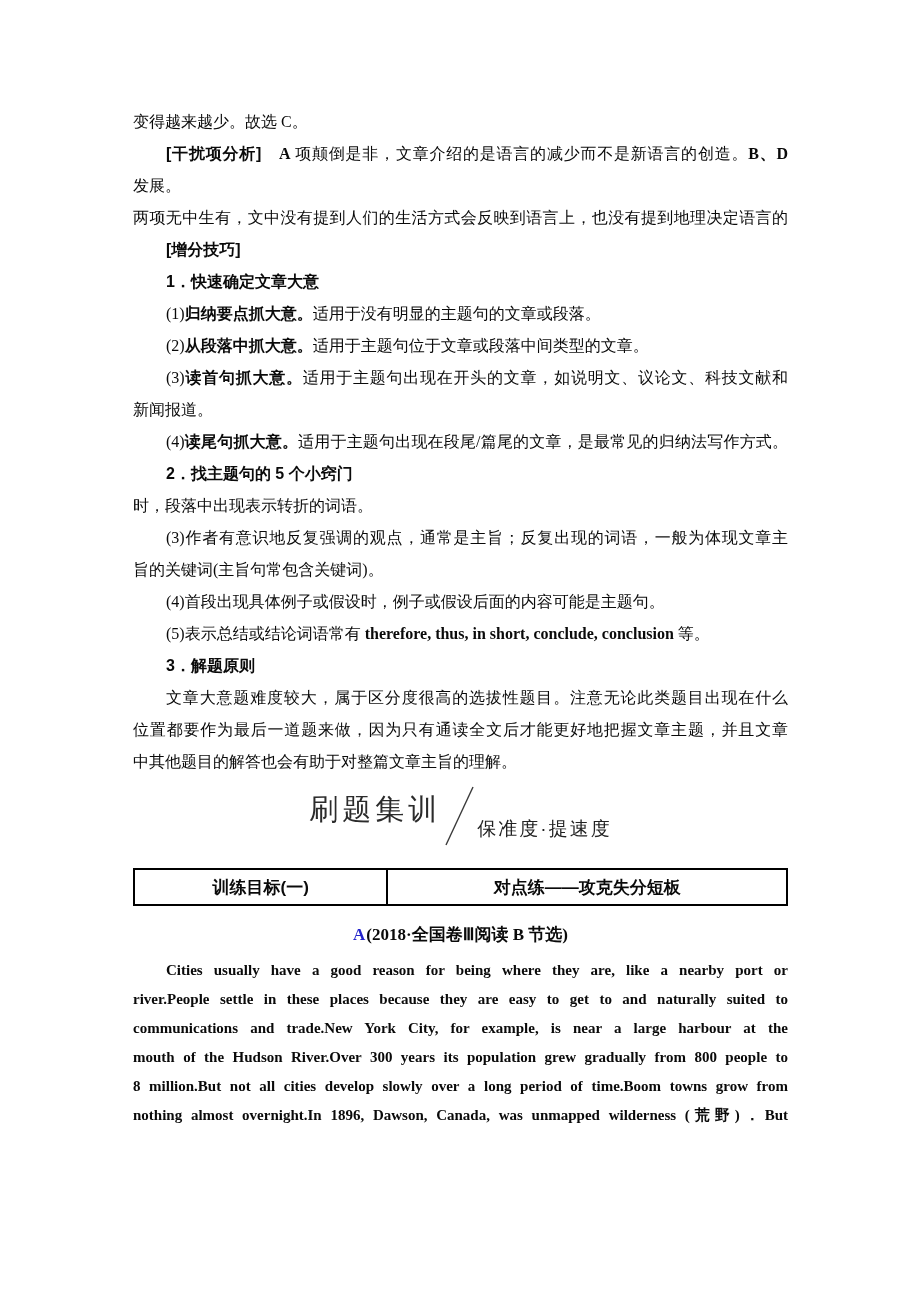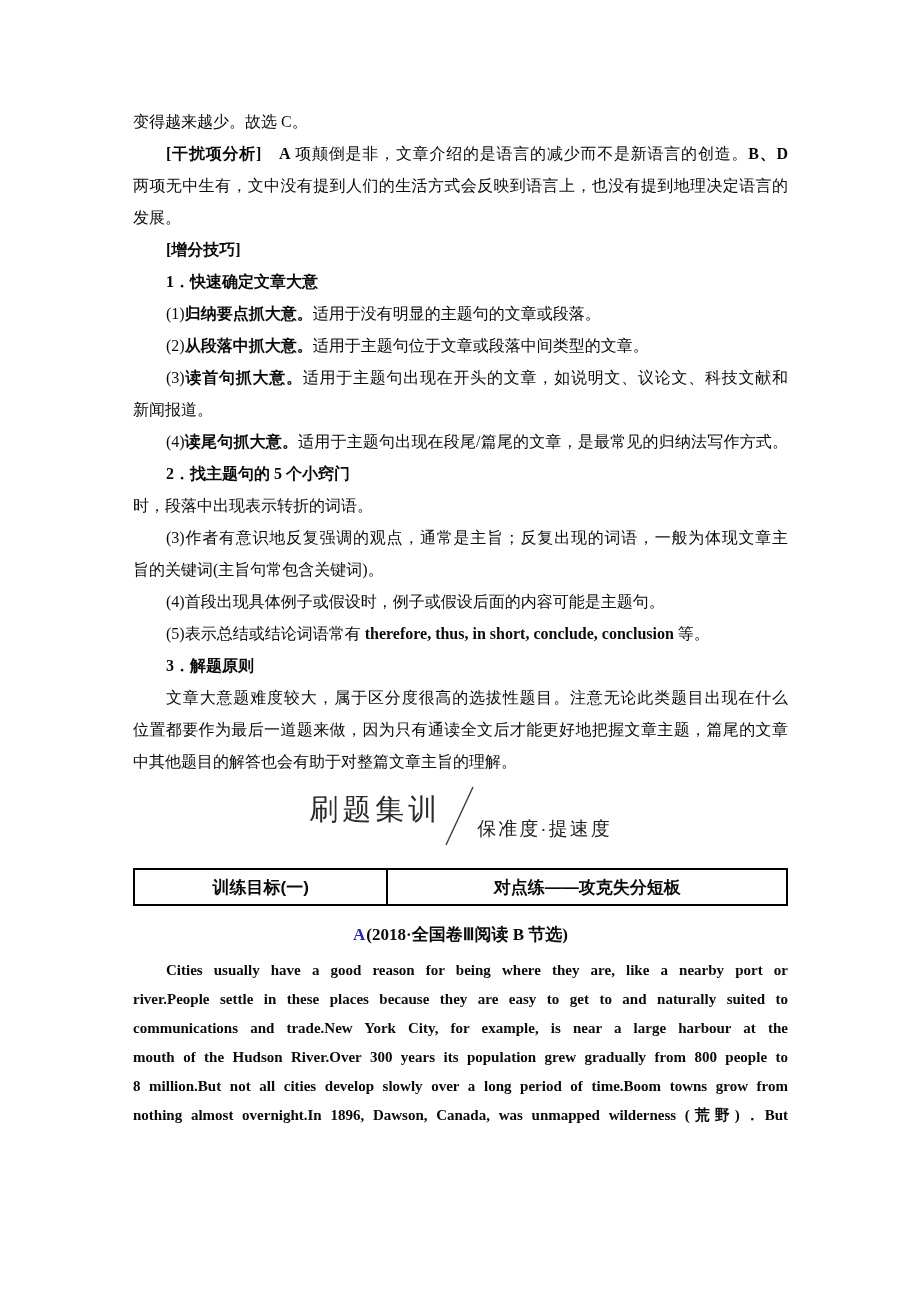--- a/index.html
+++ b/index.html
@@ -28,21 +28,21 @@
     overflow: hidden;
     white-space: nowrap;
   }
   .line.j {
     white-space: normal;
     text-align: justify;
     text-align-last: justify;
   }
   .line.ind { text-indent: 33px; }
   .sg-cn  { font-family: "Liberation Serif", serif; font-weight: normal; }
-  .sg-hb  { font-family: Liberation Serif, serif; font-weight: bold; margin-top: 12px; }
+  .sg-hb  { font-family: Liberation Sans, sans-serif; font-weight: bold; margin-top: 12px; }
   .sg-enb { font-family: "Liberation Serif", serif; font-weight: bold; }
   
   .banner {
     margin-top: 6px;
     height: 66px;
     display: flex;
     justify-content: center;
     align-items: flex-start;
   }
   .banner-title {
@@ -108,38 +108,38 @@
 </style>
 </head>
 <body>
 
 <div class="page">
   <div class="content">
 
     <div class="cn-block">
         <div class="line"><span class="sg-cn">变得越来越少。故选 C。</span></div>
         <div class="line j ind"><span class="sg-hb">[干扰项分析]</span><span class="sg-cn">　</span><span class="sg-enb">A</span><span class="sg-cn"> 项颠倒是非，文章介绍的是语言的减少而不是新语言的创造。</span><span class="sg-enb">B、D</span></div>
+        <div class="line"><span class="sg-cn">发展。</span></div>
         <div class="line j"><span class="sg-cn">两项无中生有，文中没有提到人们的生活方式会反映到语言上，也没有提到地理决定语言的</span></div>
-        <div class="line"><span class="sg-cn">发展。</span></div>
         <div class="line ind"><span class="sg-hb">[增分技巧]</span></div>
         <div class="line ind"><span class="sg-hb">1．快速确定文章大意</span></div>
         <div class="line ind"><span class="sg-cn">(1)</span><span class="sg-hb">归纳要点抓大意。</span><span class="sg-cn">适用于没有明显的主题句的文章或段落。</span></div>
         <div class="line ind"><span class="sg-cn">(2)</span><span class="sg-hb">从段落中抓大意。</span><span class="sg-cn">适用于主题句位于文章或段落中间类型的文章。</span></div>
         <div class="line j ind"><span class="sg-cn">(3)</span><span class="sg-hb">读首句抓大意。</span><span class="sg-cn">适用于主题句出现在开头的文章，如说明文、议论文、科技文献和</span></div>
         <div class="line"><span class="sg-cn">新闻报道。</span></div>
         <div class="line j ind"><span class="sg-cn">(4)</span><span class="sg-hb">读尾句抓大意。</span><span class="sg-cn">适用于主题句出现在段尾/篇尾的文章，是最常见的归纳法写作方式。</span></div>
         <div class="line ind"><span class="sg-hb">2．找主题句的 5 个小窍门</span></div>
         <div class="line"><span class="sg-cn">时，段落中出现表示转折的词语。</span></div>
         <div class="line j ind"><span class="sg-cn">(3)作者有意识地反复强调的观点，通常是主旨；反复出现的词语，一般为体现文章主</span></div>
         <div class="line"><span class="sg-cn">旨的关键词(主旨句常包含关键词)。</span></div>
         <div class="line ind"><span class="sg-cn">(4)首段出现具体例子或假设时，例子或假设后面的内容可能是主题句。</span></div>
         <div class="line ind"><span class="sg-cn">(5)表示总结或结论词语常有 </span><span class="sg-enb">therefore, thus, in short, conclude, conclusion</span><span class="sg-cn"> 等。</span></div>
         <div class="line ind"><span class="sg-hb">3．解题原则</span></div>
         <div class="line j ind"><span class="sg-cn">文章大意题难度较大，属于区分度很高的选拔性题目。注意无论此类题目出现在什么</span></div>
-        <div class="line j"><span class="sg-cn">位置都要作为最后一道题来做，因为只有通读全文后才能更好地把握文章主题，篇尾的文章</span></div>
+        <div class="line j"><span class="sg-cn">位置都要作为最后一道题来做，因为只有通读全文后才能更好地把握文章主题，并且文章</span></div>
         <div class="line"><span class="sg-cn">中其他题目的解答也会有助于对整篇文章主旨的理解。</span></div>
       </div>
 
     <div class="banner">
       <span class="banner-title">刷题集训</span>
       <svg class="banner-slash" width="34" height="64" viewBox="0 0 34 64">
         <line x1="31" y1="3" x2="4" y2="61" stroke="#3a3a3a" stroke-width="1.4"></line>
       </svg>
       <span class="banner-subtitle">保准度·提速度</span>
     </div>

